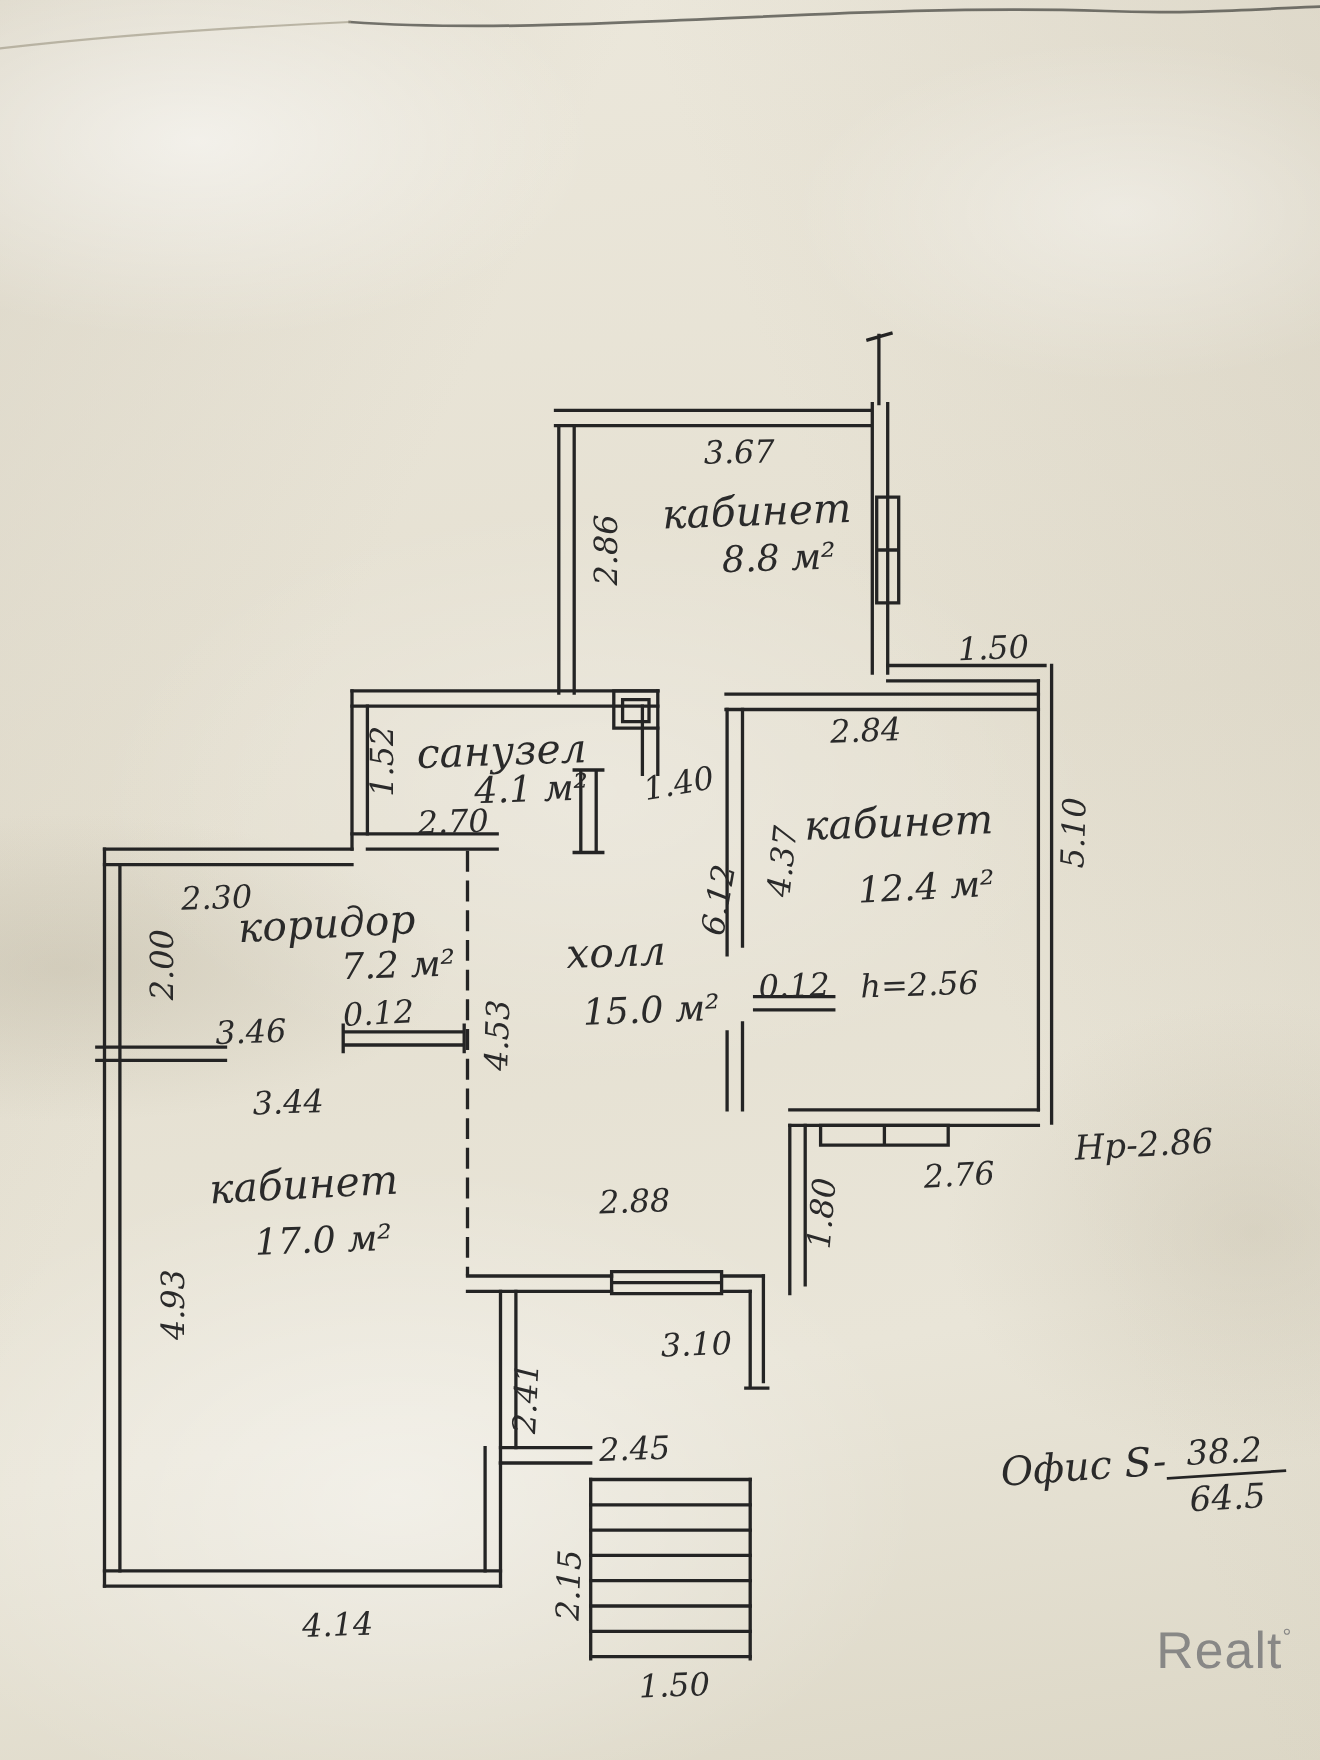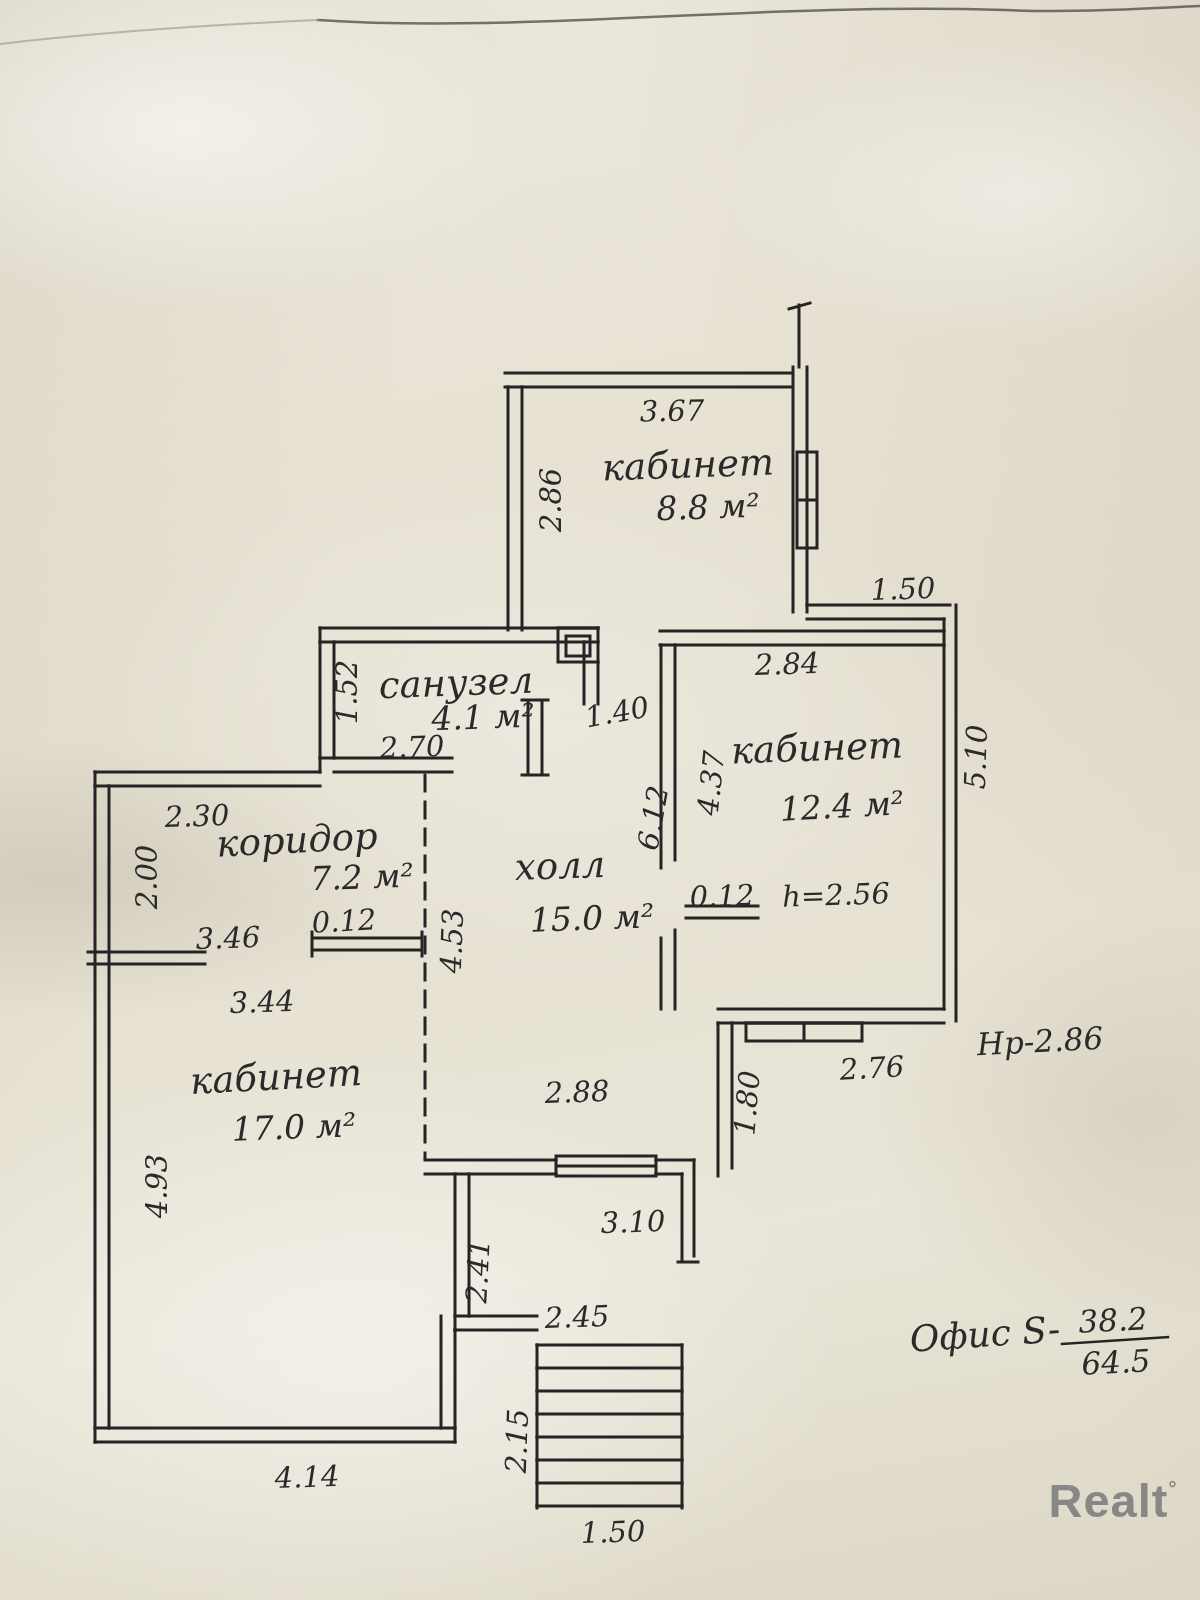--- a/index.html
+++ b/index.html
@@ -21,21 +21,21 @@
     position:absolute;white-space:nowrap;
     font-family:"DejaVu Serif", serif;font-style:italic;color:#2a2a2a;
     transform:translate(-50%,-50%);
   }
   .rm{font-size:37px;}
   .ar{font-size:33px;}
   .dm{font-size:29px;}
   .nt{font-size:31px;}
   .wm{
     position:absolute;transform:translate(-50%,-50%);
-    font-family:"Liberation Sans", sans-serif;font-weight:bold;
+    font-family:"Liberation Sans", sans-serif;font-weight:normal;
     color:#818181;font-size:47px;letter-spacing:1px;opacity:.92;white-space:nowrap;
   }
   .wm sup{font-size:20px;vertical-align:22px;}
 </style>
 </head>
 <body>
 
 <div class="stage">
 
   <svg class="plan" width="1200" height="1600" viewBox="0 0 1200 1600">

